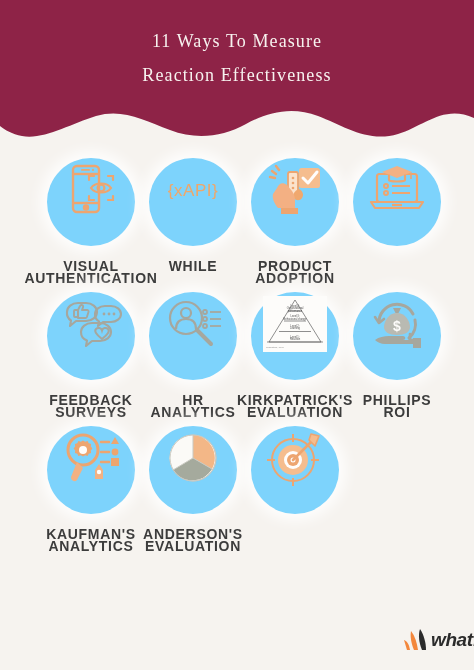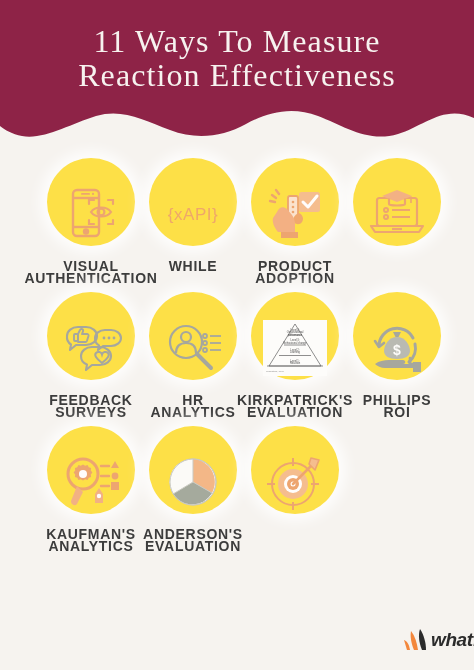--- a/index.html
+++ b/index.html
@@ -32,21 +32,21 @@
     height: 150px;
   }
   #header-title {
     position: absolute;
     top: 24px;
     left: 0;
     width: 474px;
     text-align: center;
     color: #f7f2ef;
     font-family: "Liberation Serif", serif;
-    font-size: 32px;
+    font-size: 18px;
     line-height: 34px;
     letter-spacing: 1.1px;
     z-index: 2;
   }
   #header-title .tl {
     display: block;
     white-space: nowrap;
   }
 
   
@@ -67,23 +67,23 @@
     display: flex;
     flex-direction: column;
     align-items: center;
   }
   .row .cell:first-child { margin-left: 44px; }
 
   .icon-disc {
     width: 88px;
     height: 88px;
     border-radius: 50%;
-    background: #fde047;
+    background: #7dd3fc;
     display: flex;
-    align-items: flex-end;
+    align-items: flex-start;
     justify-content: center;
     box-shadow: 0 0 14px 7px rgba(255,255,255,0.85);
   }
   .icon-disc svg { display: block; }
 
   .cell-label {
     margin-top: 14px;
     text-align: center;
     color: #3c3c3c;
     font-size: 14px;

